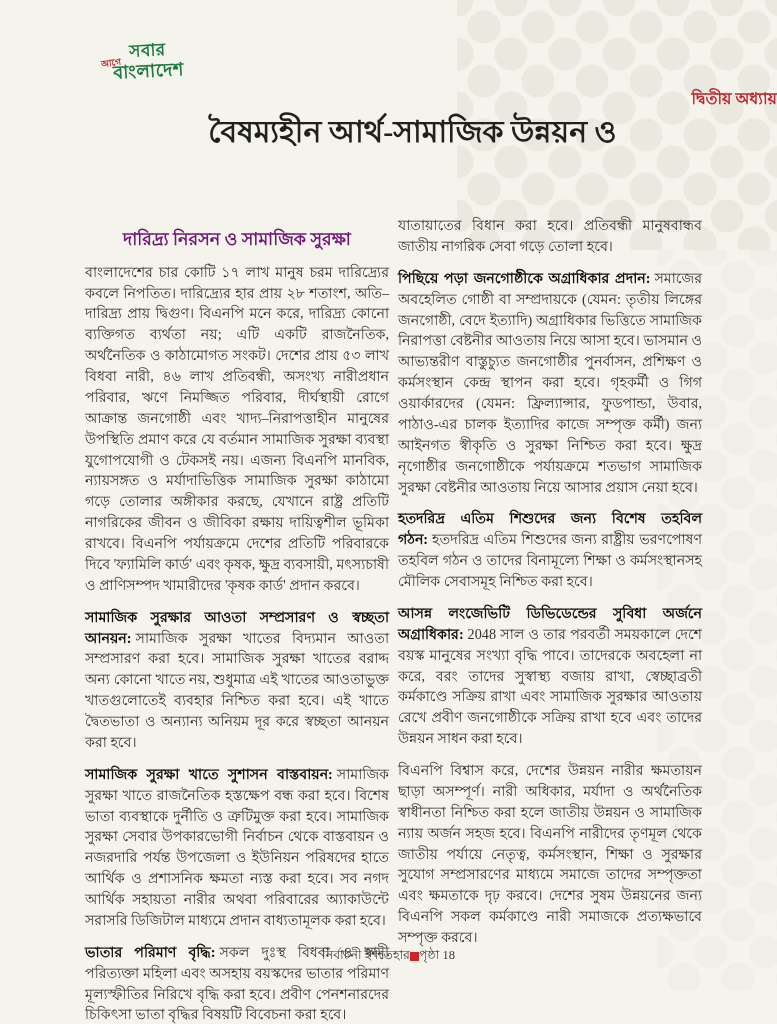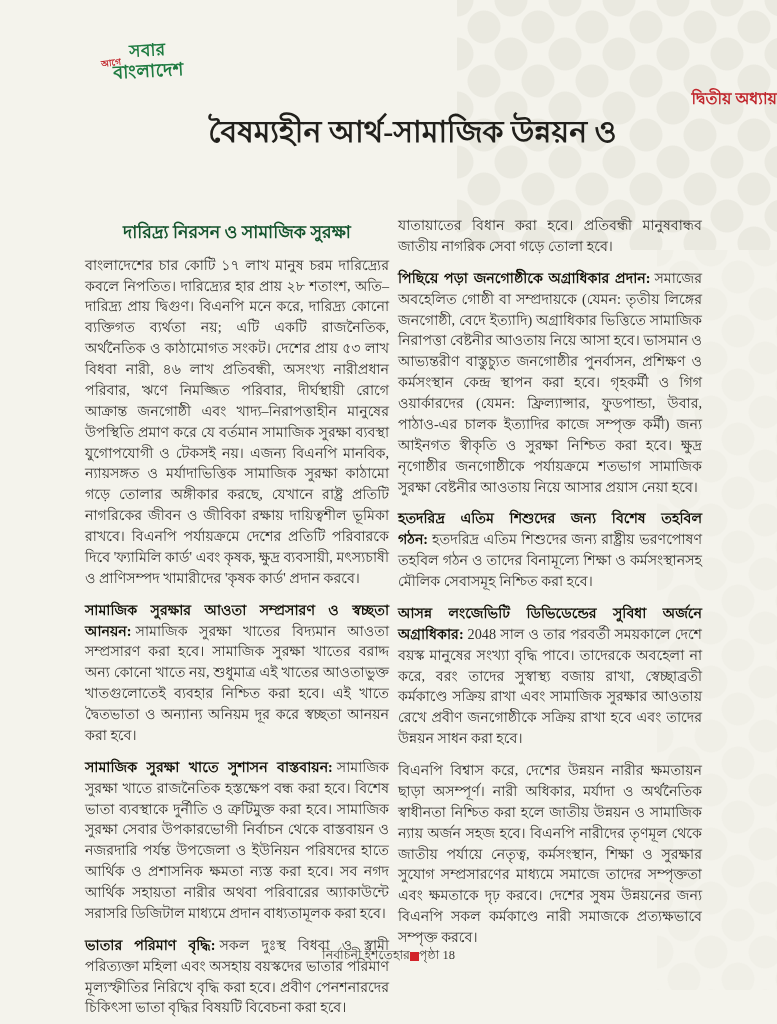--- a/index.html
+++ b/index.html
@@ -68,22 +68,22 @@
   .column{
     position:absolute;top:215px;
     width:304px;
     font-size:14.2px;line-height:1.47;
     text-align:justify;
   }
   .column-left{left:85px;}
   .column-right{left:398px;}
   .section-heading{
     text-align:center;
-    font-weight:bold;font-size:17.5px;color:#14532d;
-    margin:5px 0 9px 0;
+    font-weight:bold;font-size:17.5px;color:#701a75;
+    margin:12px 0 9px 0;
   }
   .section-heading.mid{margin-top:14px;margin-bottom:11px;}
   .para{margin:0 0 11px 0;}
   .para .lead{color:#141209;}
   .para .lead:empty{display:none;margin:0;}
   .para .lead{margin-right:4px;}
   
   .footer{
     position:absolute;top:946px;left:0;width:100%;
     display:flex;justify-content:center;align-items:center;

